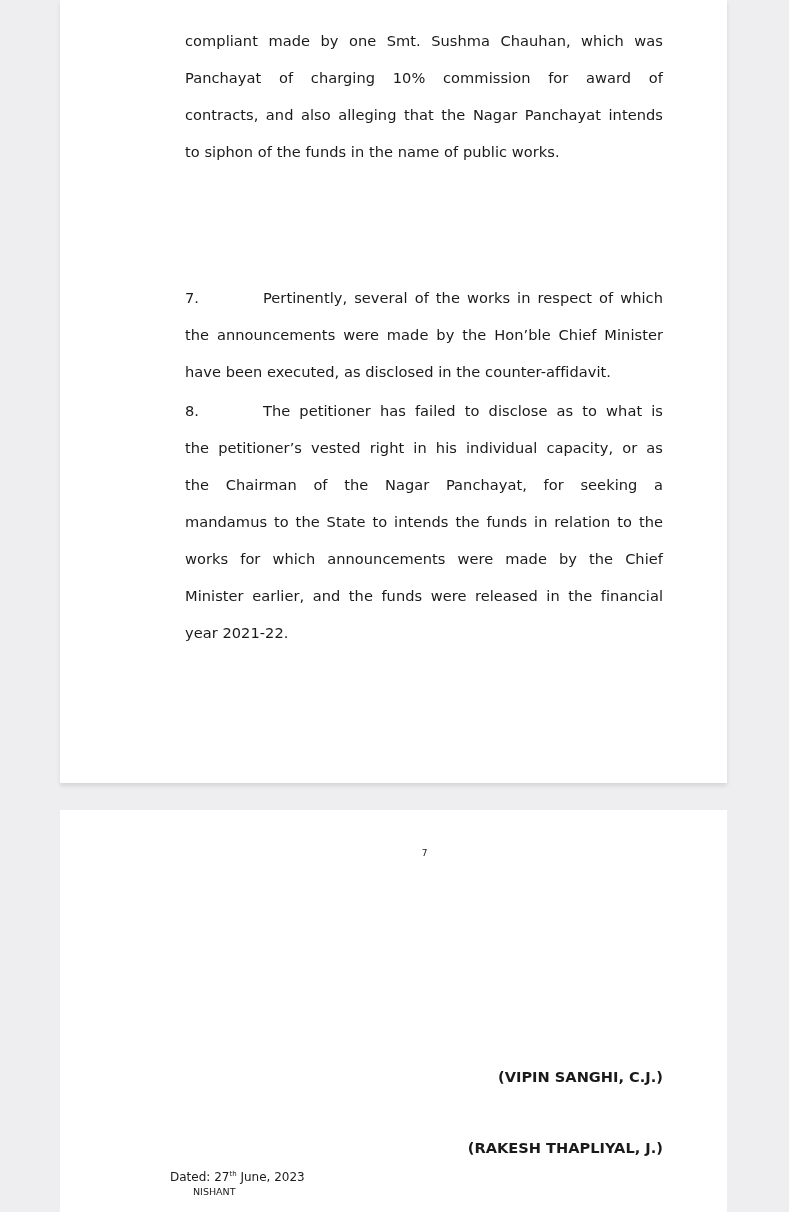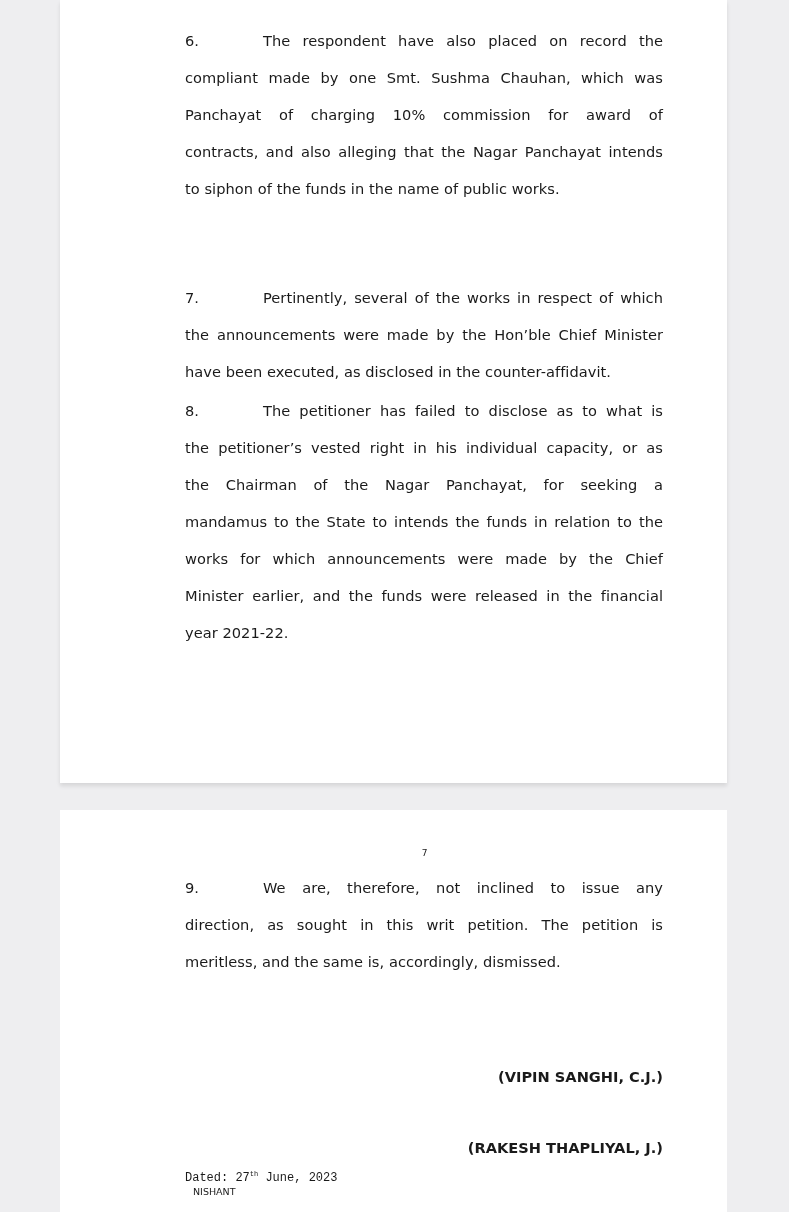--- a/index.html
+++ b/index.html
@@ -66,42 +66,40 @@
     }
     .sig {
       position: absolute;
       right: 64px;
       font-weight: bold;
       font-size: 14.6px;
       white-space: nowrap;
     }
     .dated {
       position: absolute;
-      left: 125px;
+      left: 110px;
       font-size: 12px;
       white-space: nowrap;
-      font-family: Liberation Mono, monospace;
     }
     .dated sup {
       font-size: 7px;
     }
     .initials {
       position: absolute;
       left: 125px;
       font-size: 9.5px;
       white-space: nowrap;
     }
   </style>
 </head>
 <body>
 
 <div class="page" id="page-1">
 
   <div class="text-col para" style="top:22px;">
-    <span class="line"><span class="num">6.</span><span style="display:inline-block;width:400px;text-align:justify;text-align-last:justify;">The respondent have also placed on record the</span></span>
     <span class="line">compliant made by one Smt. Sushma Chauhan, which was</span>
     <span class="line">Panchayat of charging 10% commission for award of</span>
     <span class="line">contracts, and also alleging that the Nagar Panchayat intends</span>
     <span class="line last">to siphon of the funds in the name of public works.</span>
   </div>
 
   <div class="text-col para" style="top:279px;">
     <span class="line"><span class="num">7.</span><span style="display:inline-block;width:400px;text-align:justify;text-align-last:justify;">Pertinently, several of the works in respect of which</span></span>
     <span class="line">the announcements were made by the Hon’ble Chief Minister</span>
     <span class="line last">have been executed, as disclosed in the counter-affidavit.</span>
@@ -114,25 +112,20 @@
     <span class="line">mandamus to the State to intends the funds in relation to the</span>
     <span class="line">works for which announcements were made by the Chief</span>
     <span class="line">Minister earlier, and the funds were released in the financial</span>
     <span class="line last">year 2021-22.</span>
   </div>
 </div>
 
 <div class="page" id="page-2">
   <div class="page-number">7</div>
 
-  <div class="text-col para" style="top:59px;">
-    <span class="line"><span class="num">9.</span><span style="display:inline-block;width:400px;text-align:justify;text-align-last:justify;">We are, therefore, not inclined to issue any</span></span>
-    <span class="line">direction, as sought in this writ petition. The petition is</span>
-    <span class="line last">meritless, and the same is, accordingly, dismissed.</span>
-  </div>
 
 
   <div class="sig" style="top:258px;">(VIPIN SANGHI, C.J.)</div>
   <div class="sig" style="top:329px;">(RAKESH THAPLIYAL, J.)</div>
 
   <div class="dated" style="top:360px;"><span>Dated: 27</span><sup>th</sup><span> June, 2023</span></div>
 
   <div class="initials" style="top:376px;padding-left:8px;">NISHANT</div>
 </div>
 

